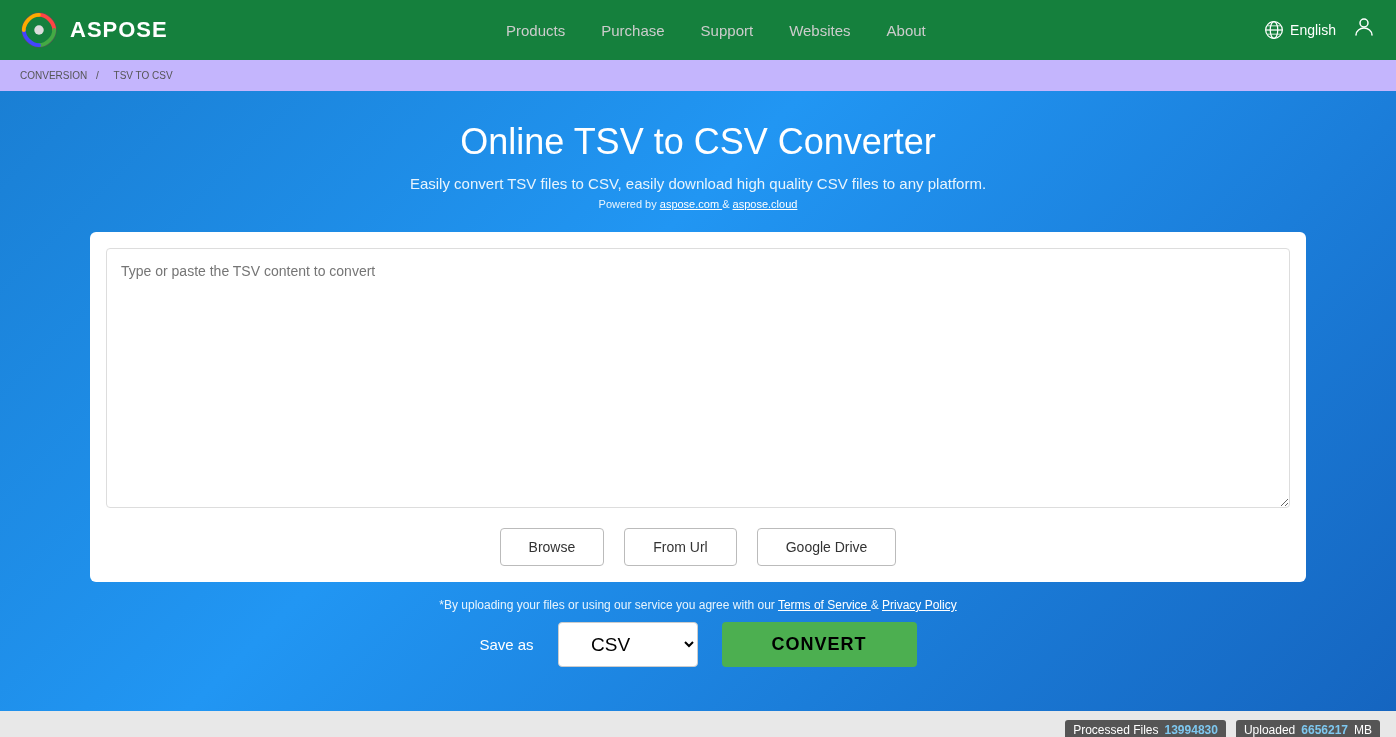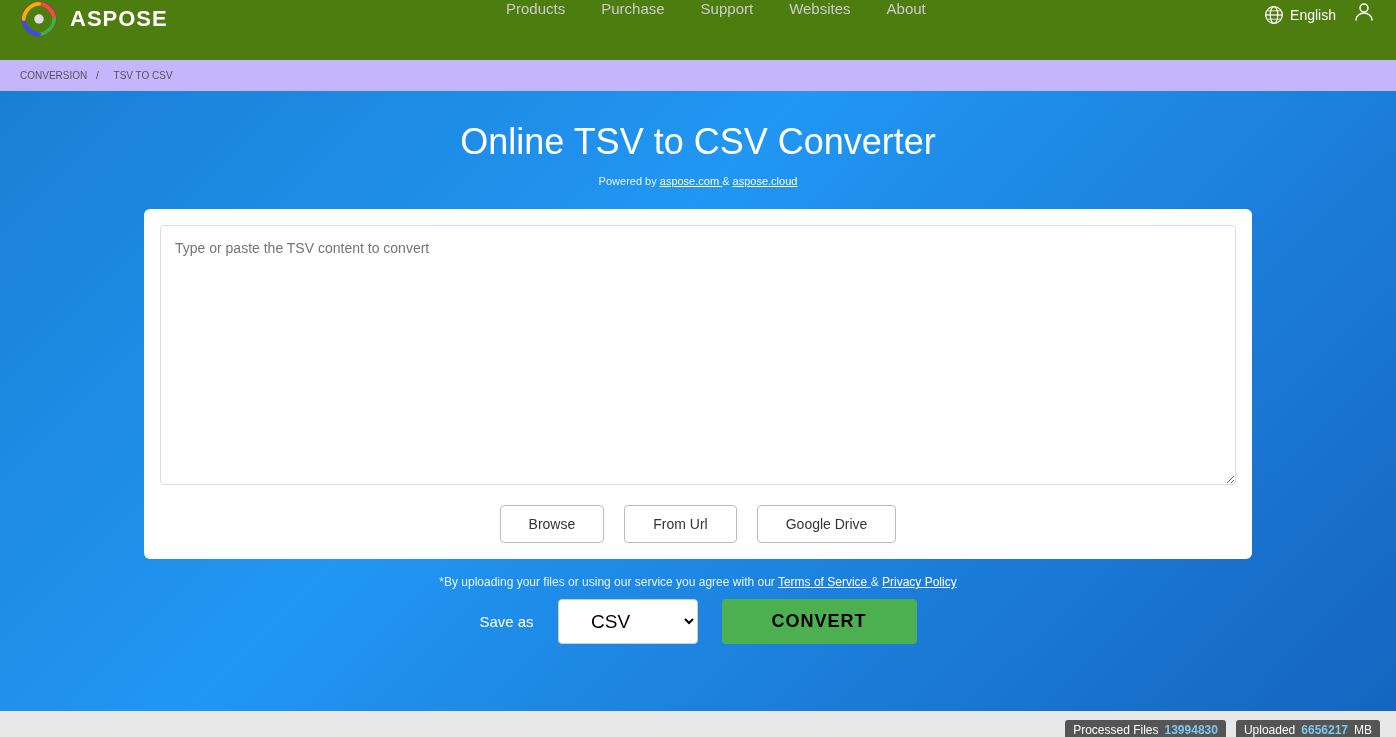--- a/index.html
+++ b/index.html
@@ -1,23 +1,23 @@
 <!DOCTYPE html>
 <html><head>
   <meta charset="utf-8">
   <style>
     * { margin: 0; padding: 0; box-sizing: border-box; }
     body { font-family: 'Segoe UI', Arial, sans-serif; background: #f5f5f5; min-height: 737px; }
 
     
     .navbar {
-      background: #4d7c0f;
+      background: #15803d;
       height: 60px;
       display: flex;
-      align-items: flex-start;
+      align-items: center;
       justify-content: space-between;
       padding: 0 20px;
     }
     .navbar-left {
       display: flex;
       align-items: center;
       gap: 12px;
     }
     .logo-icon {
       width: 38px;
@@ -103,21 +103,21 @@
     }
     .powered-by a {
       color: white;
       text-decoration: underline;
     }
 
     
     .converter-box {
       background: white;
       border-radius: 6px;
-      width: 1108px;
+      width: 1216px;
       max-width: 98%;
       padding: 16px;
       margin-bottom: 16px;
     }
 
     .tsv-textarea {
       width: 100%;
       height: 260px;
       border: 1px solid #ddd;
       border-radius: 4px;
@@ -271,20 +271,21 @@
 </nav>
 
 <div class="breadcrumb">
   <a>CONVERSION</a>
   <span>/</span>
   <span>TSV TO CSV</span>
 </div>
 
 <div class="main-content">
   <h1 class="page-title">Online TSV to CSV Converter</h1>
+  <p class="page-subtitle">Easily convert TSV files to CSV, easily download high quality CSV files to any platform.</p>
   <p class="powered-by">
     <span>Powered by</span>
     <a href="#"> aspose.com </a>
     <span>&amp;</span>
     <a href="#"> aspose.cloud</a>
   </p>
 
   <div class="converter-box">
     <textarea class="tsv-textarea" placeholder="Type or paste the TSV content to convert" style=""></textarea>
 

